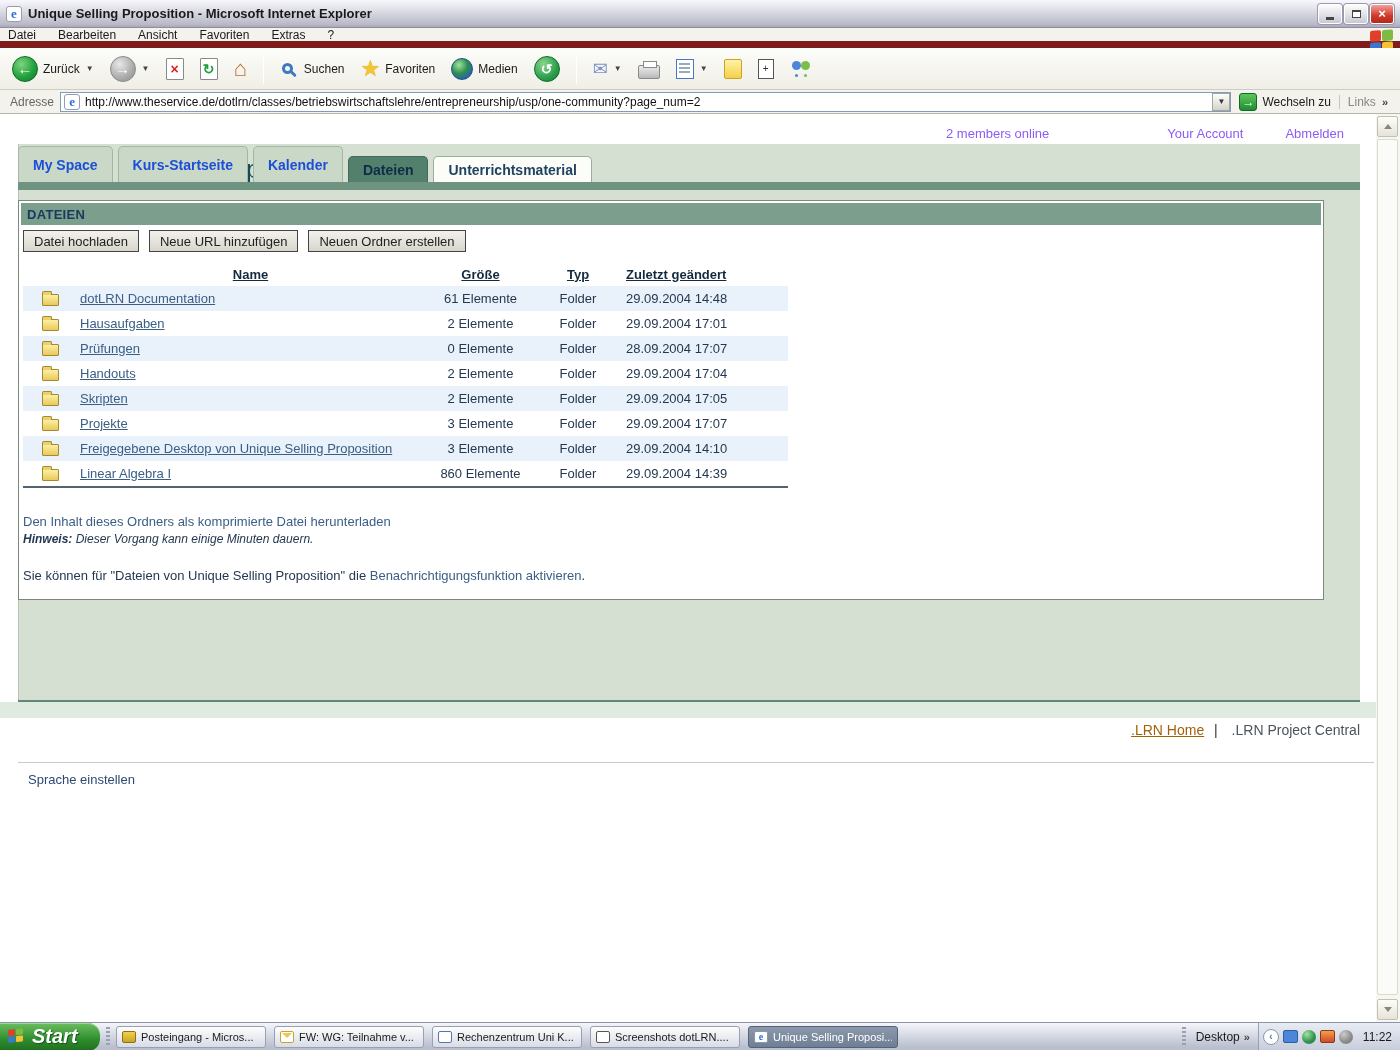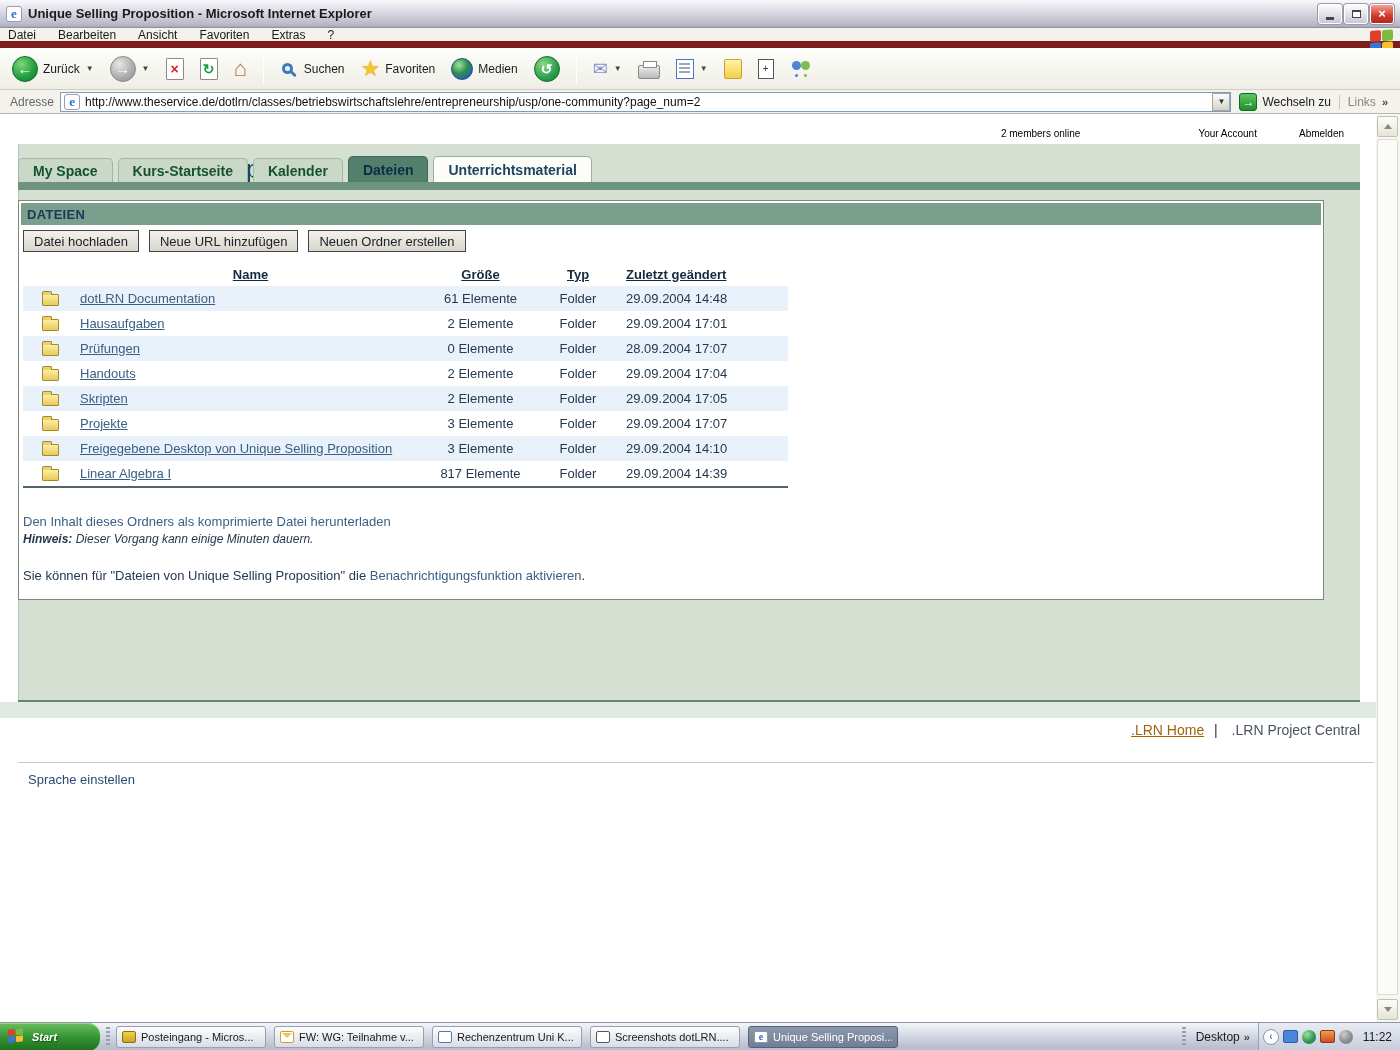--- a/index.html
+++ b/index.html
@@ -86,31 +86,31 @@
 
   .scrollbar { position:absolute; right:0; top:0; width:24px; height:908px; background:#F6F6F2; }
   .sb-btn { position:absolute; left:1px; width:21px; height:21px; background:linear-gradient(#FDFDF8,#E6E4D8);
     border:1px solid #C2C0B0; border-radius:2px; display:flex; align-items:center; justify-content:center; }
   .sb-btn.up { top:2px; } .sb-btn.down { bottom:2px; }
   .tri-up { width:0; height:0; border-left:4px solid transparent; border-right:4px solid transparent; border-bottom:5px solid #8A887C; }
   .tri-down { width:0; height:0; border-left:4px solid transparent; border-right:4px solid transparent; border-top:5px solid #8A887C; }
   .sb-thumb { position:absolute; left:1px; top:25px; width:21px; height:856px; background:#FBFBF7; border:1px solid #DDDBCD; border-radius:2px; }
 
   .toplinks { position:absolute; left:0; top:8px; width:1360px; height:22px; display:flex; align-items:center; justify-content:flex-end; }
-  .toplinks a { font-size:10px; color:#000000; text-decoration:none; }
+  .toplinks a { font-size:13px; color:#8b5cf6; text-decoration:none; }
   .toplinks .members { margin-right:118px; }
   .toplinks .account { margin-right:42px; }
   .toplinks .logout { margin-right:16px; }
 
   .sage { position:absolute; left:18px; top:30px; width:1342px; height:556px; background:#D5E0D3; border-left:1px solid #B9C4B9; }
   .page-title { font-size:26px; color:#16495E; padding:10px 0 0 8px; letter-spacing:0.2px; }
 
   .tabs { position:absolute; left:18px; top:42px; height:26px; display:flex; align-items:flex-end; gap:5px; }
-  .tab { height:24px; padding:0 14px; display:flex; align-items:center; border:1px solid #A3B8A3; border-bottom:none;
-    border-radius:5px 5px 0 0; background:#C9D8C7; font-size:14px; font-weight:bold; color:#14532d; }
+  .tab { height:36px; padding:0 14px; display:flex; align-items:center; border:1px solid #A3B8A3; border-bottom:none;
+    border-radius:5px 5px 0 0; background:#C9D8C7; font-size:14px; font-weight:bold; color:#1d4ed8; }
   .tab.selected { height:26px; background:#53806D; border-color:#44695A; color:#0F2B47; }
   .tab.white { height:26px; background:#FCFDF8; border-color:#9BAF9B; color:#1E4260; }
   .tabbar { position:absolute; left:0; top:68px; width:1342px; height:8px; background:#6E9381; }
 
   .contentbox { position:absolute; left:18px; top:86px; width:1306px; height:400px; background:#fff; border:1px solid #7A8A7A; }
   .portlet-head { margin:2px; height:22px; background:#7C9E8C; display:flex; align-items:center; padding-left:6px;
     font-size:13px; font-weight:bold; color:#173A5E; letter-spacing:0.3px; }
   .btnrow { display:flex; gap:10px; margin:5px 0 0 4px; }
   .gbtn { height:22px; padding:0 10px; background:linear-gradient(#F2F1EC,#D8D6CC); border:1px solid #444;
     font-size:13px; color:#222; display:flex; align-items:center; }
@@ -152,21 +152,21 @@
   .lang { position:absolute; left:28px; top:658px; font-size:13px; }
   .lang a { color:#2B4A73; text-decoration:none; }
 
   
   .taskbar { position:absolute; left:0; top:1022px; width:1400px; height:28px;
     background:linear-gradient(#F4F6FA,#D6DAE4 45%, #B9BFCE 90%); border-top:1px solid #8E94A8;
     display:flex; align-items:center; }
   .start { height:28px; width:100px; background:linear-gradient(#6ABF5E,#2E8C2E 60%,#1F6E1F);
     border-radius:0 12px 12px 0; display:flex; align-items:center; gap:6px; padding-left:8px;
     box-shadow:inset 0 1px 0 #9ADB8E; }
-  .start .lbl { color:#fff; font-size:11px; font-weight:bold; font-style:italic; text-shadow:1px 1px 1px #155515; }
+  .start .lbl { color:#fff; font-size:20px; font-weight:bold; font-style:italic; text-shadow:1px 1px 1px #155515; }
   .sflag { width:18px; height:16px; display:grid; grid-template-columns:7px 7px; grid-template-rows:6px 6px; gap:1px; transform:skewY(-6deg); }
   .sflag i { border-radius:1px; }
   .sflag i:nth-child(1){ background:#E0402A; } .sflag i:nth-child(2){ background:#7DBB42; }
   .sflag i:nth-child(3){ background:#3B76D0; } .sflag i:nth-child(4){ background:#F4C231; }
   .grip { width:4px; height:20px; margin:0 6px; background:repeating-linear-gradient(#9AA0B0 0 2px, transparent 2px 4px); }
   .task { width:150px; height:22px; margin-right:8px; background:linear-gradient(#FDFDFD,#D9DCE6);
     border:1px solid #9AA0B4; border-radius:3px; display:flex; align-items:center; gap:5px; padding:0 5px; }
   .task .t-lbl { font-size:11px; color:#1A1A1A; white-space:nowrap; overflow:hidden; }
   .task.active { background:linear-gradient(#8C99AC,#6F7E94); border-color:#55627A; }
   .task.active .t-lbl { color:#fff; }
@@ -399,21 +399,21 @@
         <span class="c-name"><a>Freigegebene Desktop von Unique Selling Proposition</a></span>
         <span class="c-size">3 Elemente</span>
         <span class="c-type">Folder</span>
         <span class="c-date">29.09.2004 14:10</span>
       </div>
       <div class="frow">
         <span class="c-icon">
             <span class="folder"></span>
           </span>
         <span class="c-name"><a>Linear Algebra I</a></span>
-        <span class="c-size">817 Elemente</span>
+        <span class="c-size">860 Elemente</span>
         <span class="c-type">Folder</span>
         <span class="c-date">29.09.2004 14:39</span>
       </div>
     </div>
     <div class="table-end"></div>
 
     <div class="below-table">
       <a>Den Inhalt dieses Ordners als komprimierte Datei herunterladen</a>
       <div class="hint">
         <b>Hinweis:</b><span> Dieser Vorgang kann einige Minuten dauern.</span>

